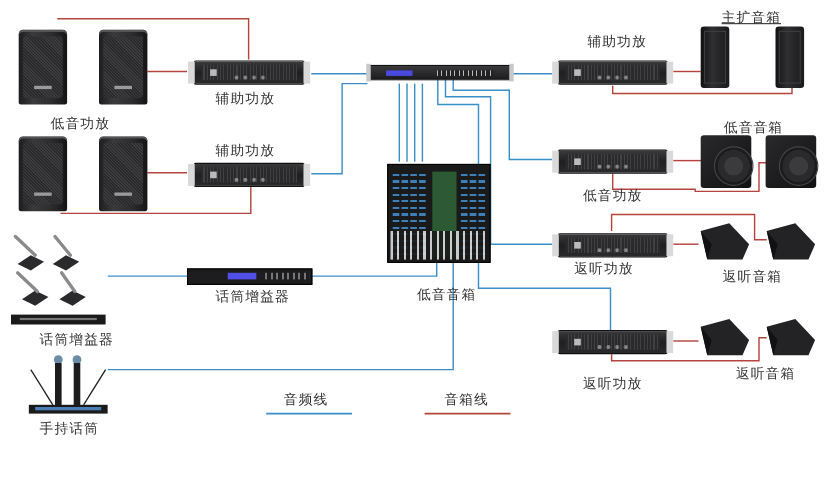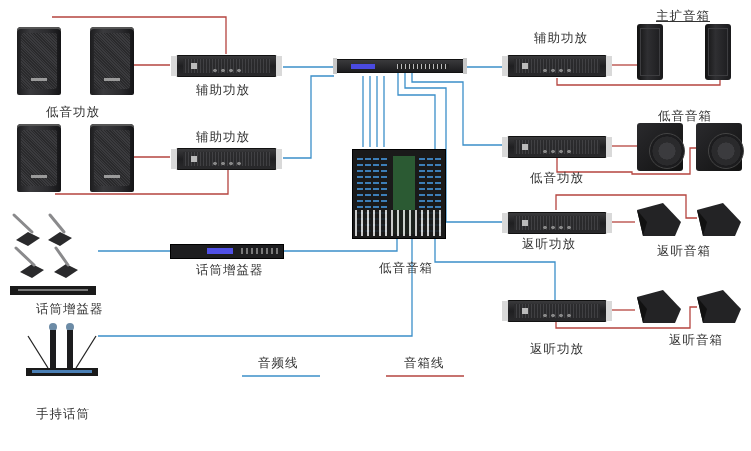--- a/index.html
+++ b/index.html
@@ -181,21 +181,21 @@
     <line x1="2" y1="14" x2="22" y2="46" stroke="#222" stroke-width="1.2"></line>
     <line x1="70" y1="14" x2="50" y2="46" stroke="#222" stroke-width="1.2"></line>
     <circle cx="27" cy="5" r="4" fill="#6c8ba6"></circle>
       <circle cx="44" cy="5" r="4" fill="#6c8ba6"></circle>
     <rect x="24" y="8" width="6" height="40" fill="#1c1c1e"></rect>
       <rect x="41" y="8" width="6" height="40" fill="#1c1c1e"></rect>
     <rect x="0" y="46" width="72" height="8" fill="#1a1a1a"></rect>
     <rect x="6" y="48" width="60" height="3" fill="#4a7fb5"></rect>
   </svg>
 </div>
-<div class="lbl" style="left:36px;top:382px;margin-top:24px;">手持话筒</div>
+<div class="lbl" style="left:36px;top:382px;">手持话筒</div>
 
 <div class="lbl" style="left:534px;top:30px;">辅助功放</div>
 <div class="dev amp" style="left:507px;top:55px;width:98px;height:20px;">
     <span class="ear l"></span>
     <span class="ear r"></span>
     <span class="lcd"></span>
     <span class="knobs"></span>
   </div>
 <div class="lbl" style="left:656px;top:8px;text-decoration:underline;">主扩音箱</div>
 <div class="dev spkmain" style="left:637px;top:24px;width:26px;height:56px;"></div>

